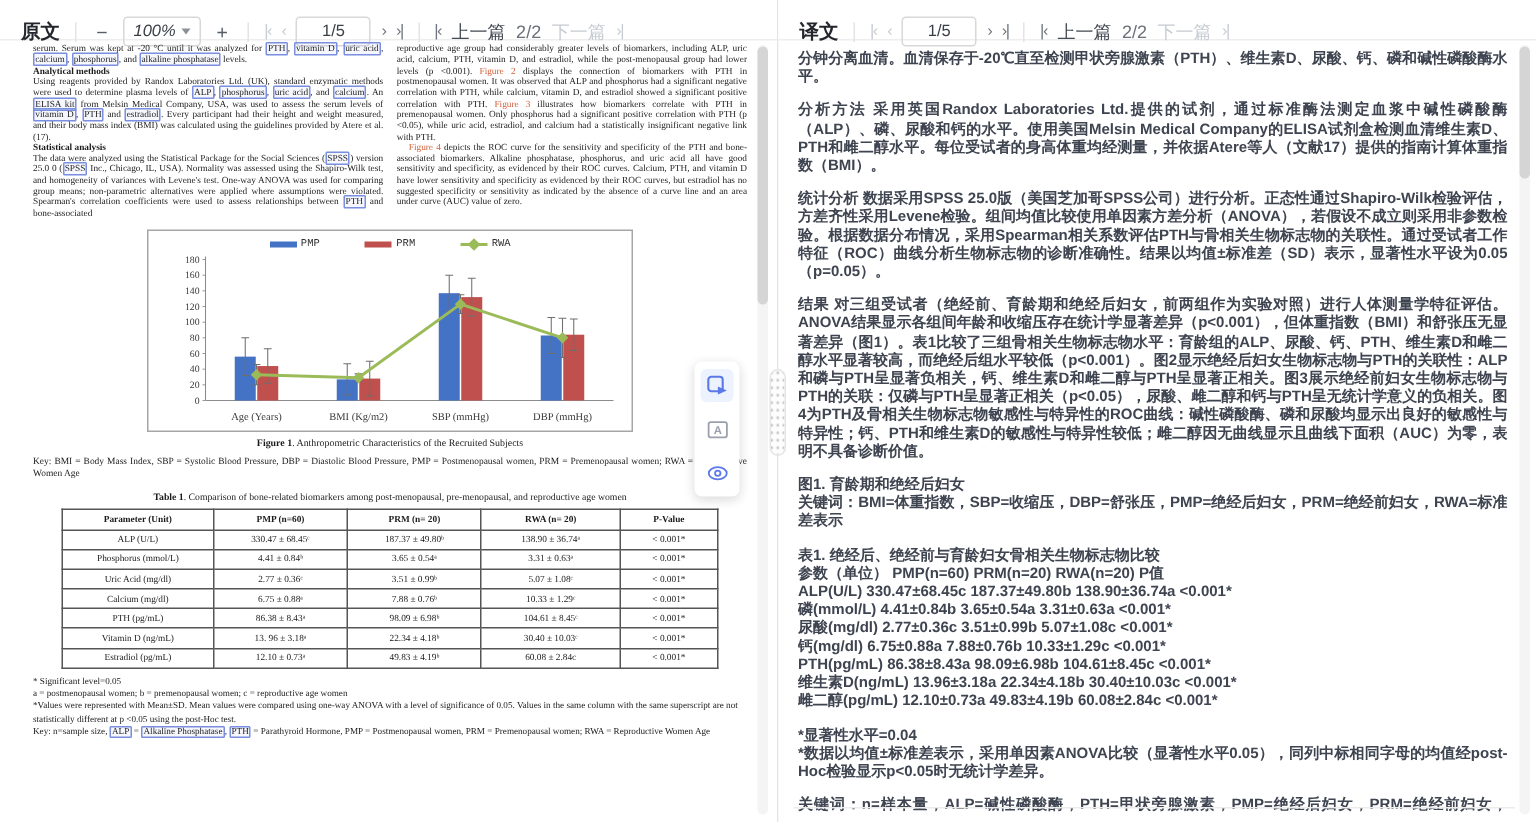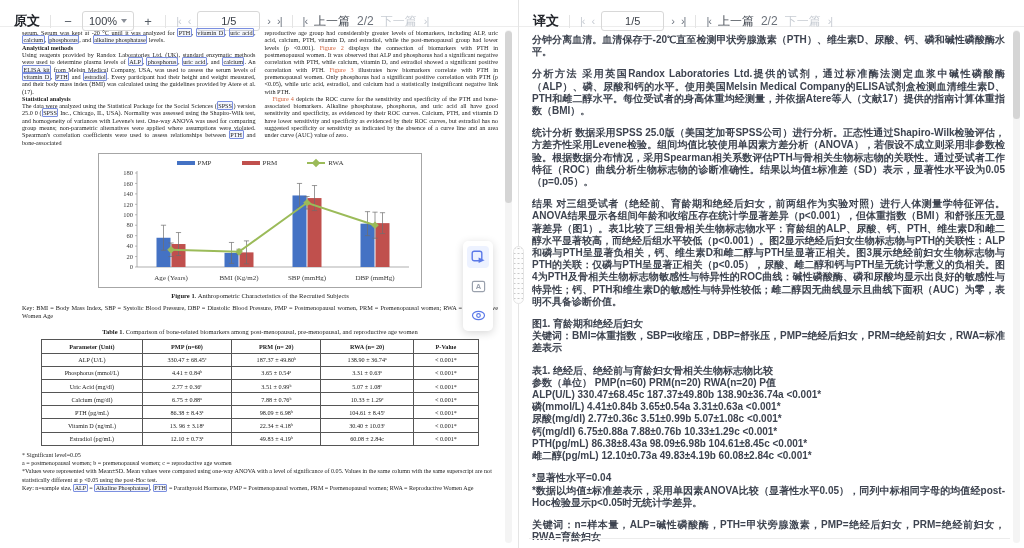--- a/index.html
+++ b/index.html
@@ -11,45 +11,45 @@
   .pane-right { flex:1; }
 
   
   .toolbar { height:27px; display:flex; align-items:center; gap:7px;
     padding:16px 10px 0 14px; border-bottom:1px solid #ededed; background:#fff;
     font-size:12px; color:#454b54; white-space:nowrap; }
   .tb-title { font-weight:bold; color:#23262c; font-size:13px; }
   .tb-sep { width:1px; height:13px; background:#e4e4e4; margin:0 3px; }
   .tb-btn { font-size:13px; color:#565d66; width:14px; text-align:center; cursor:pointer; }
   .zoom-box { border:1px solid #d8d8d8; border-radius:3px; height:20px; padding:0 6px;
-    display:flex; align-items:center; gap:4px; font-size:11px; color:#3a3f47; cursor:pointer; }
+    display:flex; align-items:center; gap:4px; font-size:11px; color:#3a3f47; cursor:pointer;font-style:italic; }
   .caret { width:0; height:0; border-left:3px solid transparent; border-right:3px solid transparent;
     border-top:4px solid #8a8f98; }
-  .page-box { border:1px solid #d8d8d8; border-radius:3px; width:63px; height:20px;
+  .page-box { border:1px solid #d8d8d8; border-radius:3px; width:50px; height:20px;
     text-align:center; line-height:18px; font-size:11px; color:#3a3f47; }
   .nav-ic { font-size:11px; letter-spacing:-1px; color:#6f7681; cursor:pointer; }
   .nav-ic.dis, .tb-link.dis { color:#c7ccd3; }
   .tb-link { font-size:12px; color:#454b54; cursor:pointer; }
   .tb-count { font-size:12px; color:#6b717a; }
 
   
   .doc { position:absolute; top:27px; left:22px; right:20px; bottom:0; overflow:hidden;
     font-family:"Liberation Serif", serif; color:#1b1b1b; padding-top:2px; }
   .cols { display:flex; gap:9px; font-size:6.2px; line-height:1.18; text-align:justify; }
   .col { flex:1; }
   .dp { margin:0; }
   .dhead { font-weight:bold; }
   .indent { text-indent:8px; }
   .hl { border:1px solid #7b8fe0; background:rgba(118,142,228,0.07); border-radius:1px; padding:0 0.5px; }
   .figlink { color:#d0603a; }
 
   .figure-box { width:324px; margin:7px auto 0; border:1px solid #a6a6a6; padding:4px 2px 0; }
   .chart-legend { display:flex; justify-content:center; align-items:center; gap:30px;
     font-size:7px; color:#333; margin:1px 0 0; }
-  .lg-item { display:inline-flex; align-items:center; gap:3px; }
+  .lg-item { display:inline-flex; align-items:center; gap:3px;font-family:Liberation Mono, monospace; }
   .lg-swatch { width:18px; height:4px; display:inline-block; }
   .lg-line { position:relative; width:18px; height:2px; display:inline-block; }
   .lg-diamond { position:absolute; left:6px; top:-2.5px; width:6px; height:6px; transform:rotate(45deg); }
   #chart-svg { display:block; margin:0 auto; }
 
   .figure-caption { text-align:center; font-size:6.6px; margin-top:4px; }
   .fig-key { font-size:6.3px; margin-top:5px; line-height:1.3; text-align:justify; }
   .table-title { text-align:center; font-size:6.5px; margin-top:8px; }
   table.biotable { width:438px; margin:4px auto 0; border-collapse:collapse; font-size:6.2px;
     table-layout:fixed; }
@@ -367,20 +367,21 @@
           <div>关键词：BMI=体重指数，SBP=收缩压，DBP=舒张压，PMP=绝经后妇女，PRM=绝经前妇女，RWA=标准差表示</div>
         </div>
         <div class="t-block">
           <div>表1. 绝经后、绝经前与育龄妇女骨相关生物标志物比较</div>
           <div>参数（单位） PMP(n=60) PRM(n=20) RWA(n=20) P值</div>
           <div>ALP(U/L) 330.47±68.45c 187.37±49.80b 138.90±36.74a &lt;0.001*</div>
           <div>磷(mmol/L) 4.41±0.84b 3.65±0.54a 3.31±0.63a &lt;0.001*</div>
           <div>尿酸(mg/dl) 2.77±0.36c 3.51±0.99b 5.07±1.08c &lt;0.001*</div>
           <div>钙(mg/dl) 6.75±0.88a 7.88±0.76b 10.33±1.29c &lt;0.001*</div>
           <div>PTH(pg/mL) 86.38±8.43a 98.09±6.98b 104.61±8.45c &lt;0.001*</div>
+          <div>维生素D(ng/mL) 13.96±3.18a 22.34±4.18b 30.40±10.03c &lt;0.001*</div>
           <div>雌二醇(pg/mL) 12.10±0.73a 49.83±4.19b 60.08±2.84c &lt;0.001*</div>
         </div>
         <div class="t-block">
           <div>*显著性水平=0.04</div>
           <div>*数据以均值±标准差表示，采用单因素ANOVA比较（显著性水平0.05），同列中标相同字母的均值经post-Hoc检验显示p&lt;0.05时无统计学差异。</div>
         </div>
         <div class="t-block">
           <div>关键词：n=样本量，ALP=碱性磷酸酶，PTH=甲状旁腺激素，PMP=绝经后妇女，PRM=绝经前妇女，RWA=育龄妇女</div>
         </div>
       </div>

